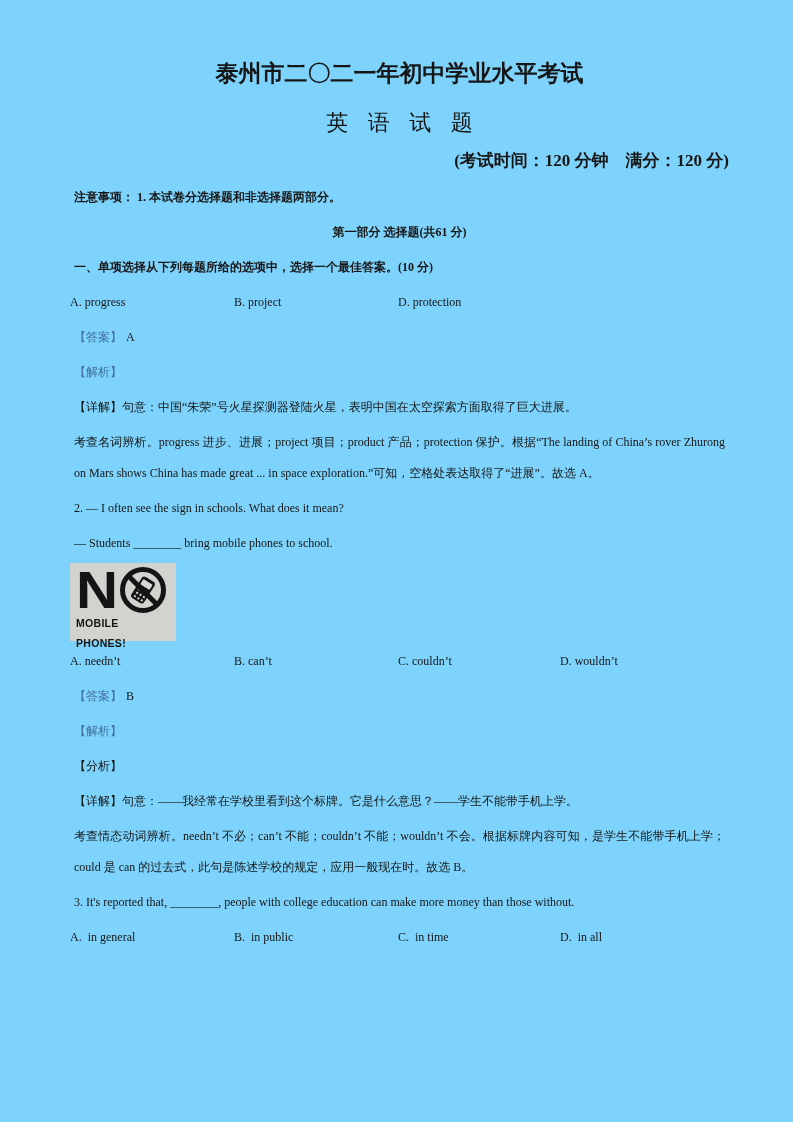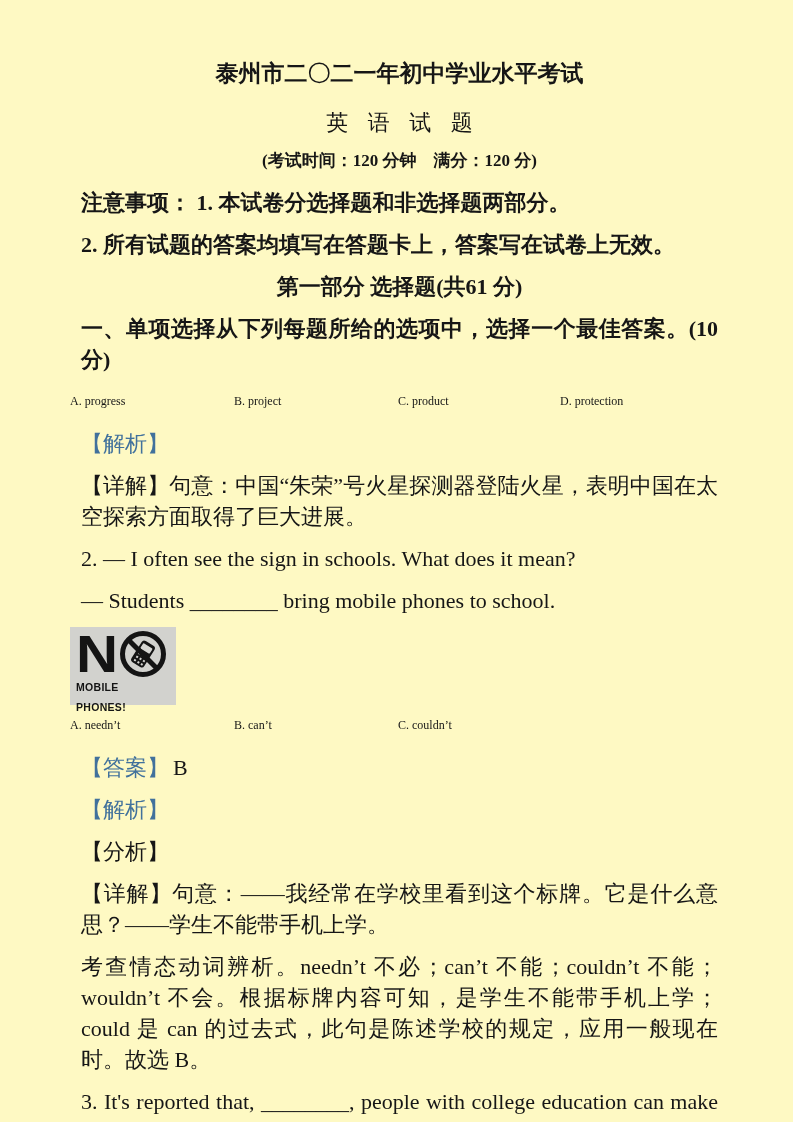--- a/index.html
+++ b/index.html
@@ -11,50 +11,50 @@
   html, body { margin: 0; padding: 0; background: #ffffff; }
   body {
     font-family: "Liberation Serif", "DejaVu Serif", serif;
     color: var(--ink);
   }
   .page {
     position: relative;
     width: 793px;
     height: 1122px;
     margin: 0 auto;
-    background: #fef9c3;
+    background: #7dd3fc;
     padding: 60px 64px 30px 70px;
     overflow: hidden;
   }
   .title {
     text-align: center;
     font-weight: bold;
     font-size: 23px;
     line-height: 28px;
     margin: 0 0 20px 0;
   }
   .subject {
     text-align: center;
     font-weight: normal;
     font-size: 22px;
     line-height: 30px;
     letter-spacing: 7px;
     text-indent: 7px;
     margin: 0 0 8px 0;
   }
   .info {
-    text-align: center;
+    text-align: right;
     font-weight: bold;
     font-size: 17px;
     line-height: 30px;
     margin: 0 0 6px 0;
   }
   .line {
-    margin: 11px;
-    font-size: 22px;
+    margin: 4px;
+    font-size: 12px;
     line-height: 31px;
   }
   .bold { font-weight: bold; }
   .center { text-align: center; }
   .just { text-align: justify; }
   .blue { color: var(--label-blue); }
   .ans { margin-left: 4px; }
   .options {
     display: grid;
     grid-template-columns: 164px 164px 162px 1fr;
@@ -148,33 +148,33 @@
 </head>
 <body>
 
 <div class="page">
 
   <div class="title">泰州市二〇二一年初中学业水平考试</div>
   <div class="subject">英 语 试 题</div>
   <div class="info">(考试时间：120 分钟　满分：120 分)</div>
 
   <p class="line bold just">注意事项：  1. 本试卷分选择题和非选择题两部分。</p>
-  <p class="line bold just">2. 所有试题的答案均填写在答题卡上，答案写在试卷上无效。</p>
 
   <p class="line bold center">第一部分 选择题(共61 分)</p>
   <p class="line bold just">一、单项选择从下列每题所给的选项中，选择一个最佳答案。(10 分)</p>
 
   <div class="options">
     <span class="opt">A. progress</span>
     <span class="opt">B. project</span>
-    <span class="opt">C. product</span>
     <span class="opt">D. protection</span>
   </div>
+  <p class="line"><span class="blue">【答案】</span><span class="ans">A</span></p>
   <p class="line"><span class="blue">【解析】</span></p>
   <p class="line just">【详解】句意：中国“朱荣”号火星探测器登陆火星，表明中国在太空探索方面取得了巨大进展。</p>
+  <p class="line just">考查名词辨析。progress 进步、进展；project 项目；product 产品；protection 保护。根据“The landing of China’s rover Zhurong on Mars shows China has made great ... in space exploration.”可知，空格处表达取得了“进展”。故选 A。</p>
 
   <p class="line">2. — I often see the sign in schools. What does it mean?</p>
   <p class="line">— Students ________ bring mobile phones to school.</p>
 
   <div class="sign">
     <div class="sign-top">
       <span class="sign-n">N</span>
       <span class="sign-circle">
         <span class="phone">
           <span class="phone-screen"></span>
@@ -183,20 +183,21 @@
         <span class="sign-slash"></span>
       </span>
     </div>
     <div class="sign-caption">MOBILE PHONES!</div>
   </div>
 
   <div class="options">
     <span class="opt">A. needn’t</span>
     <span class="opt">B. can’t</span>
     <span class="opt">C. couldn’t</span>
+    <span class="opt">D. wouldn’t</span>
   </div>
   <p class="line"><span class="blue">【答案】</span><span class="ans">B</span></p>
   <p class="line"><span class="blue">【解析】</span></p>
   <p class="line"><span>【分析】</span></p>
   <p class="line just">【详解】句意：——我经常在学校里看到这个标牌。它是什么意思？——学生不能带手机上学。</p>
   <p class="line just">考查情态动词辨析。needn’t 不必；can’t 不能；couldn’t 不能；wouldn’t 不会。根据标牌内容可知，是学生不能带手机上学；could 是 can 的过去式，此句是陈述学校的规定，应用一般现在时。故选 B。</p>
 
   <p class="line just">3. It's reported that, ________, people with college education can make more money than those without.</p>
   <div class="options">
     <span class="opt">A.  in general</span>

